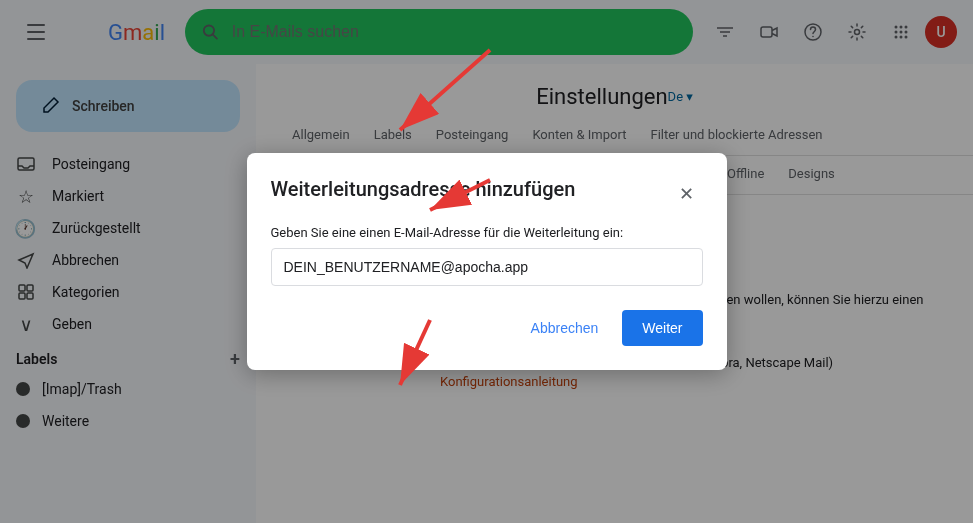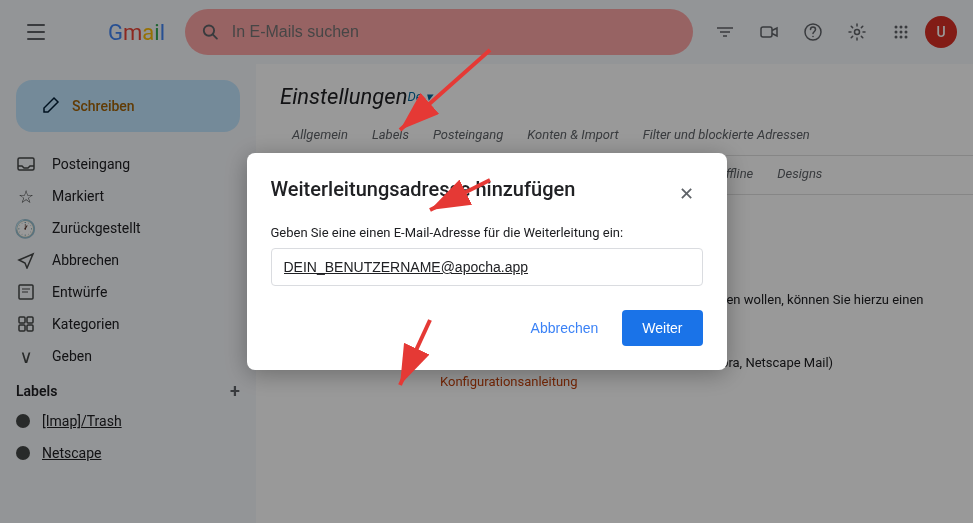--- a/index.html
+++ b/index.html
@@ -2,58 +2,58 @@
 <html><head>
   <meta charset="utf-8">
   <style>
     * { box-sizing: border-box; margin: 0; padding: 0; }
     body { font-family: 'Roboto', Arial, sans-serif; font-size: 14px; background: #f6f8fc; color: #202124; overflow: hidden; width: 973px; height: 523px; }
 
     
     .topbar { display: flex; align-items: center; background: #f6f8fc; padding: 8px 16px; height: 64px; gap: 12px; }
     .menu-icon { width: 40px; height: 40px; display: flex; align-items: center; justify-content: center; border-radius: 50%; cursor: pointer; flex-shrink: 0; }
     .gmail-logo { display: flex; align-items: center; gap: 4px; margin-right: 8px; }
-    .search-bar { flex: 1; max-width: 720px; background: #fca5a5; border-radius: 24px; display: flex; align-items: center; padding: 8px 16px; gap: 12px; height: 46px; }
+    .search-bar { flex: 1; max-width: 720px; background: #22c55e; border-radius: 24px; display: flex; align-items: center; padding: 8px 16px; gap: 12px; height: 46px; }
     .search-bar input { border: none; background: transparent; font-size: 16px; outline: none; width: 100%; color: #202124; }
     .topbar-icons { display: flex; align-items: center; gap: 4px; margin-left: auto; }
     .topbar-icon { width: 40px; height: 40px; display: flex; align-items: center; justify-content: center; border-radius: 50%; cursor: pointer; color: #5f6368; font-size: 20px; }
 
     
     .main-layout { display: flex; height: calc(523px - 64px); }
 
     
     .sidebar { width: 256px; background: #f6f8fc; padding: 8px 0; overflow-y: auto; flex-shrink: 0; }
-    .compose-btn { margin: 8px 16px 16px; background: #c2e7ff; border-radius: 16px; padding: 16px 24px; display: flex; align-items: center; gap: 12px; cursor: pointer; font-size: 14px; font-weight: 500; color: #a16207; }
+    .compose-btn { margin: 8px 16px 16px; background: #c2e7ff; border-radius: 16px; padding: 16px 24px; display: flex; align-items: center; gap: 12px; cursor: pointer; font-size: 14px; font-weight: 500; color: #404040; }
     .sidebar-item { display: flex; align-items: center; gap: 16px; padding: 4px 16px; height: 32px; border-radius: 0 16px 16px 0; cursor: pointer; font-size: 14px; color: #202124; margin-right: 16px; }
     .sidebar-icon { width: 20px; height: 20px; display: flex; align-items: center; justify-content: center; font-size: 18px; color: #444746; flex-shrink: 0; }
     .sidebar-section { font-size: 14px; font-weight: 600; color: #202124; padding: 8px 16px 4px; display: flex; align-items: center; justify-content: space-between; }
-    .sidebar-label-item { display: flex; align-items: center; gap: 12px; padding: 4px 16px; height: 32px; cursor: pointer; font-size: 14px; color: #202124; margin-right: 16px; border-radius: 0 16px 16px 0; text-decoration: underline; }
+    .sidebar-label-item { display: flex; align-items: center; gap: 12px; padding: 4px 16px; height: 32px; cursor: pointer; font-size: 14px; color: #202124; margin-right: 16px; border-radius: 0 16px 16px 0; }
     .label-dot { width: 14px; height: 14px; border-radius: 50%; background: #444746; flex-shrink: 0; }
 
     
     .content { flex: 1; background: #fff; overflow-y: auto; padding: 0; }
-    .settings-header { padding: 20px 24px 0; font-size: 22px; font-weight: 400; color: #202124; display: flex; align-items: center; justify-content: flex-start; font-style: italic; }
+    .settings-header { padding: 20px 24px 0; font-size: 22px; font-weight: 400; color: #202124; display: flex; align-items: center; justify-content: center; }
     .lang-selector { font-size: 13px; color: #0369a1; cursor: pointer; display: flex; align-items: center; gap: 4px; }
-    .settings-tabs { display: flex; gap: 0; padding: 0 24px; border-bottom: 1px solid #e0e0e0; margin-top: 8px; flex-wrap: wrap; font-style: italic; }
+    .settings-tabs { display: flex; gap: 0; padding: 0 24px; border-bottom: 1px solid #e0e0e0; margin-top: 8px; flex-wrap: wrap; }
     .tab-item { padding: 10px 12px; font-size: 13px; color: #5f6368; cursor: pointer; border-bottom: 3px solid transparent; white-space: nowrap; }
     .tab-item.active { color: #1a73e8; border-bottom: 3px solid #1a73e8; font-weight: 500; }
     .settings-content { padding: 20px 24px; }
     .settings-row { display: flex; gap: 16px; margin-bottom: 12px; }
     .settings-label { width: 160px; font-size: 13px; font-weight: 600; color: #202124; flex-shrink: 0; }
     .settings-link { color: #c2410c; cursor: pointer; font-size: 13px; }
     .btn-secondary { background: #fff; border: 1px solid #dadce0; border-radius: 4px; padding: 7px 12px; font-size: 13px; cursor: pointer; color: #202124; }
     .tip-text { font-size: 13px; color: #202124; line-height: 1.5; }
 
     
     .overlay { position: fixed; top: 0; left: 0; width: 973px; height: 523px; background: rgba(0,0,0,0.4); display: flex; align-items: center; justify-content: center; z-index: 100; }
     .dialog { background: #fff; border-radius: 8px; padding: 24px; width: 480px; box-shadow: 0 4px 24px rgba(0,0,0,0.3); }
     .dialog-title { font-size: 20px; font-weight: 500; color: #202124; margin-bottom: 16px; display: flex; align-items: flex-start; justify-content: space-between; }
     .dialog-close { width: 32px; height: 32px; display: flex; align-items: center; justify-content: center; border-radius: 50%; cursor: pointer; color: #5f6368; font-size: 18px; flex-shrink: 0; }
     .dialog-label { font-size: 13px; color: #202124; margin-bottom: 8px; }
-    .dialog-input { width: 100%; border: 1px solid #dadce0; border-radius: 4px; padding: 10px 12px; font-size: 14px; outline: none; color: #202124; text-decoration: underline; }
+    .dialog-input { width: 100%; border: 1px solid #dadce0; border-radius: 4px; padding: 10px 12px; font-size: 14px; outline: none; color: #202124; }
     .dialog-actions { display: flex; justify-content: flex-end; gap: 8px; margin-top: 24px; }
     .btn-text { background: transparent; border: none; padding: 10px 16px; font-size: 14px; cursor: pointer; color: #3b82f6; border-radius: 4px; font-weight: 500; }
     .btn-primary { background: #1a73e8; border: none; border-radius: 4px; padding: 10px 20px; font-size: 14px; cursor: pointer; color: #fff; font-weight: 500; }
 
     
     .arrow-overlay { position: fixed; top: 0; left: 0; width: 973px; height: 523px; pointer-events: none; z-index: 200; }
 
     
     ::-webkit-scrollbar { width: 6px; }
     ::-webkit-scrollbar-thumb { background: #dadce0; border-radius: 3px; }
@@ -165,30 +165,20 @@
       <span class="sidebar-icon">
         <svg width="18" height="18" viewBox="0 0 18 18" fill="none">
             <path d="M2 9l14-6-6 14-2-5-6-3z" stroke="#444746" stroke-width="1.5" fill="none"></path>
           </svg>
       </span>
       <span>Abbrechen</span>
     </div>
     <div class="sidebar-item">
       <span class="sidebar-icon">
         <svg width="18" height="18" viewBox="0 0 18 18" fill="none">
-            <rect x="2" y="2" width="14" height="14" rx="1" stroke="#444746" stroke-width="1.5"></rect>
-            <line x1="5" y1="6" x2="13" y2="6" stroke="#444746" stroke-width="1"></line>
-            <line x1="5" y1="9" x2="11" y2="9" stroke="#444746" stroke-width="1"></line>
-          </svg>
-      </span>
-      <span>Entwürfe</span>
-    </div>
-    <div class="sidebar-item">
-      <span class="sidebar-icon">
-        <svg width="18" height="18" viewBox="0 0 18 18" fill="none">
             <rect x="2" y="2" width="6" height="6" rx="1" stroke="#444746" stroke-width="1.5"></rect>
             <rect x="10" y="2" width="6" height="6" rx="1" stroke="#444746" stroke-width="1.5"></rect>
             <rect x="2" y="10" width="6" height="6" rx="1" stroke="#444746" stroke-width="1.5"></rect>
             <rect x="10" y="10" width="6" height="6" rx="1" stroke="#444746" stroke-width="1.5"></rect>
           </svg>
       </span>
       <span>Kategorien</span>
     </div>
     <div class="sidebar-item">
       <span class="sidebar-icon">∨</span>
@@ -198,21 +188,21 @@
     <div class="sidebar-section">
       <span>Labels</span>
       <span style="font-size:18px;cursor:pointer;color:#5f6368;">+</span>
     </div>
     <div class="sidebar-label-item">
       <div class="label-dot"></div>
       <span>[Imap]/Trash</span>
     </div>
     <div class="sidebar-label-item">
       <div class="label-dot"></div>
-      <span>Netscape</span>
+      <span>Weitere</span>
     </div>
   </div>
 
   <div class="content">
     <div class="settings-header">
       <span style="font-size:22px;font-weight:400;">Einstellungen</span>
       <span class="lang-selector">De ▾</span>
     </div>
 
     <div class="settings-tabs">

